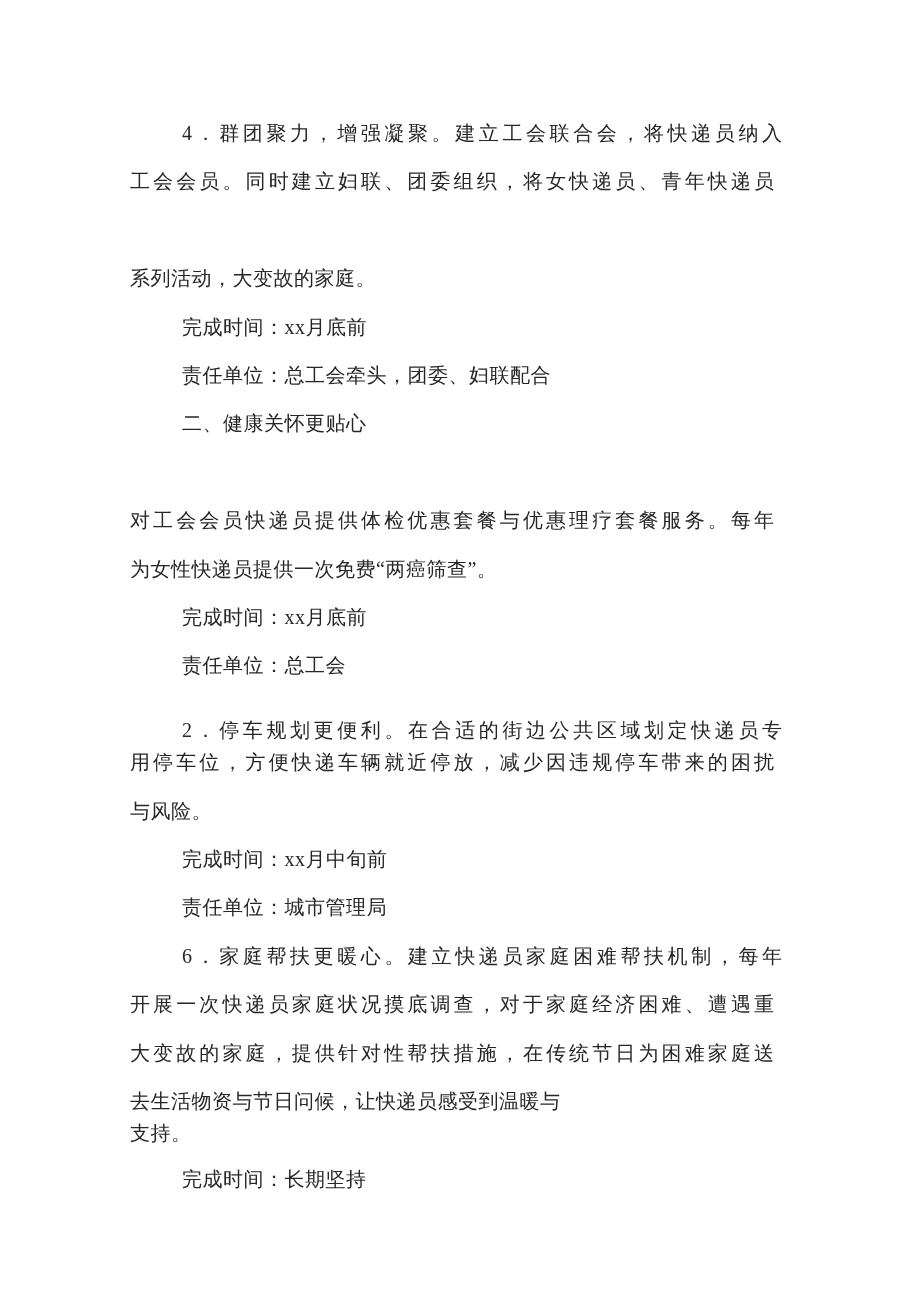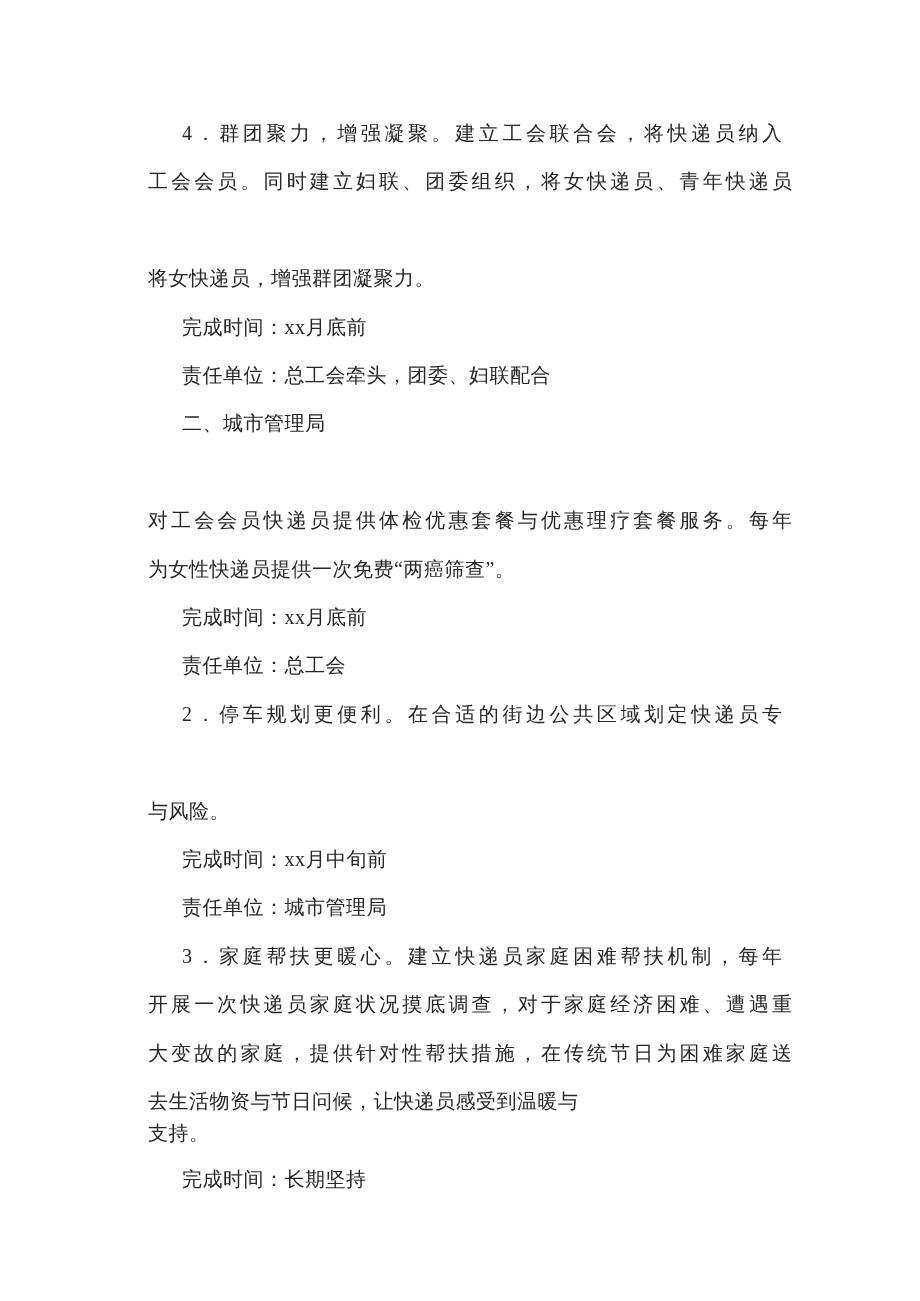--- a/index.html
+++ b/index.html
@@ -25,45 +25,46 @@
   }
   
   .line.j{
     white-space:normal;
     text-align:justify;
     text-align-last:justify;
     text-justify:inter-character;
     letter-spacing:0;
   }
   
-  .m0{left:148px;}
+  .m0{left:130px;}
   
   .m2{left:182px;}
   .w-full{width:644px;}
   .w-ind{width:600px;}
 </style>
 </head>
 <body>
 
 <div class="page">
 
   <div class="line j m2 w-ind" style="top:109px">4．群团聚力，增强凝聚。建立工会联合会，将快递员纳入</div>
   <div class="line j m0 w-full" style="top:157px">工会会员。同时建立妇联、团委组织，将女快递员、青年快递员</div>
-  <div class="line m0" style="top:254px">将女快递员，增强群团凝聚力。</div>
+  <div class="line m0" style="top:254px">系列活动，大变故的家庭。</div>
   <div class="line m2" style="top:303px">完成时间：xx月底前</div>
   <div class="line m2" style="top:351px">责任单位：总工会牵头，团委、妇联配合</div>
-  <div class="line m2" style="top:399px">二、城市管理局</div>
+  <div class="line m2" style="top:399px">二、健康关怀更贴心</div>
   <div class="line m0" style="top:545px">为女性快递员提供一次免费“两癌筛查”。</div>
   <div class="line j m0 w-full" style="top:496px">对工会会员快递员提供体检优惠套餐与优惠理疗套餐服务。每年</div>
   <div class="line m2" style="top:593px">完成时间：xx月底前</div>
   <div class="line m2" style="top:641px">责任单位：总工会</div>
-  <div class="line j m2 w-ind" style="top:690px">2．停车规划更便利。在合适的街边公共区域划定快递员专</div>
+  <div class="line j m2 w-ind" style="top:706px">2．停车规划更便利。在合适的街边公共区域划定快递员专</div>
+  <div class="line j m0 w-full" style="top:738px">用停车位，方便快递车辆就近停放，减少因违规停车带来的困扰</div>
   <div class="line m0" style="top:787px">与风险。</div>
   <div class="line m2" style="top:835px">完成时间：xx月中旬前</div>
   <div class="line m2" style="top:883px">责任单位：城市管理局</div>
-  <div class="line j m2 w-ind" style="top:932px">3．家庭帮扶更暖心。建立快递员家庭困难帮扶机制，每年</div>
+  <div class="line j m2 w-ind" style="top:932px">6．家庭帮扶更暖心。建立快递员家庭困难帮扶机制，每年</div>
   <div class="line j m0 w-full" style="top:1029px">大变故的家庭，提供针对性帮扶措施，在传统节日为困难家庭送</div>
   <div class="line j m0 w-full" style="top:980px">开展一次快递员家庭状况摸底调查，对于家庭经济困难、遭遇重</div>
   <div class="line m0" style="top:1077px">去生活物资与节日问候，让快递员感受到温暖与</div>
   <div class="line m0" style="top:1109px">支持。</div>
   <div class="line m2" style="top:1155px">完成时间：长期坚持</div>
 
 </div>
 
 </body></html>

